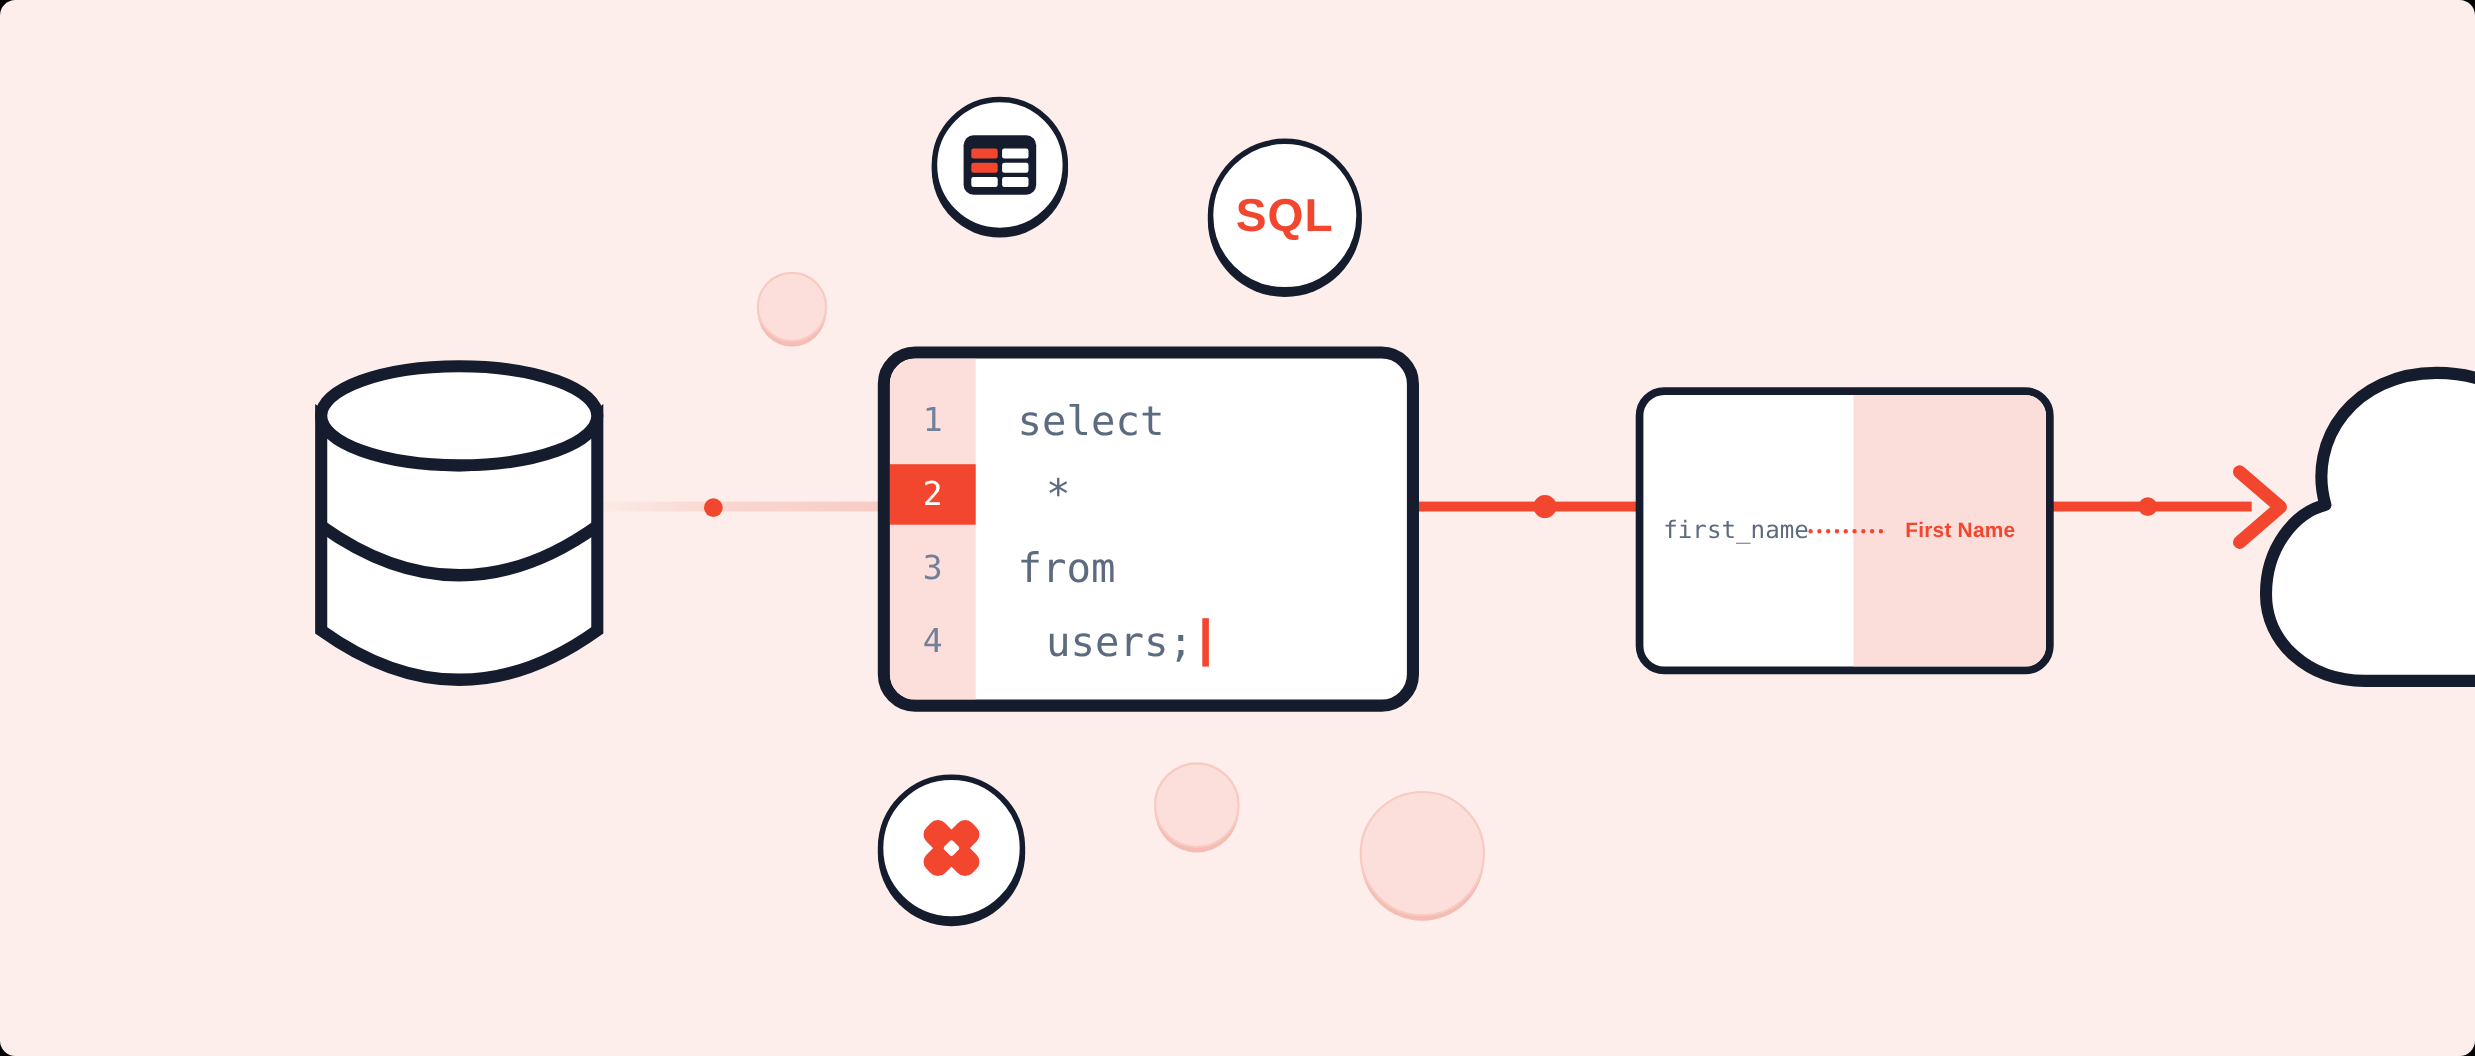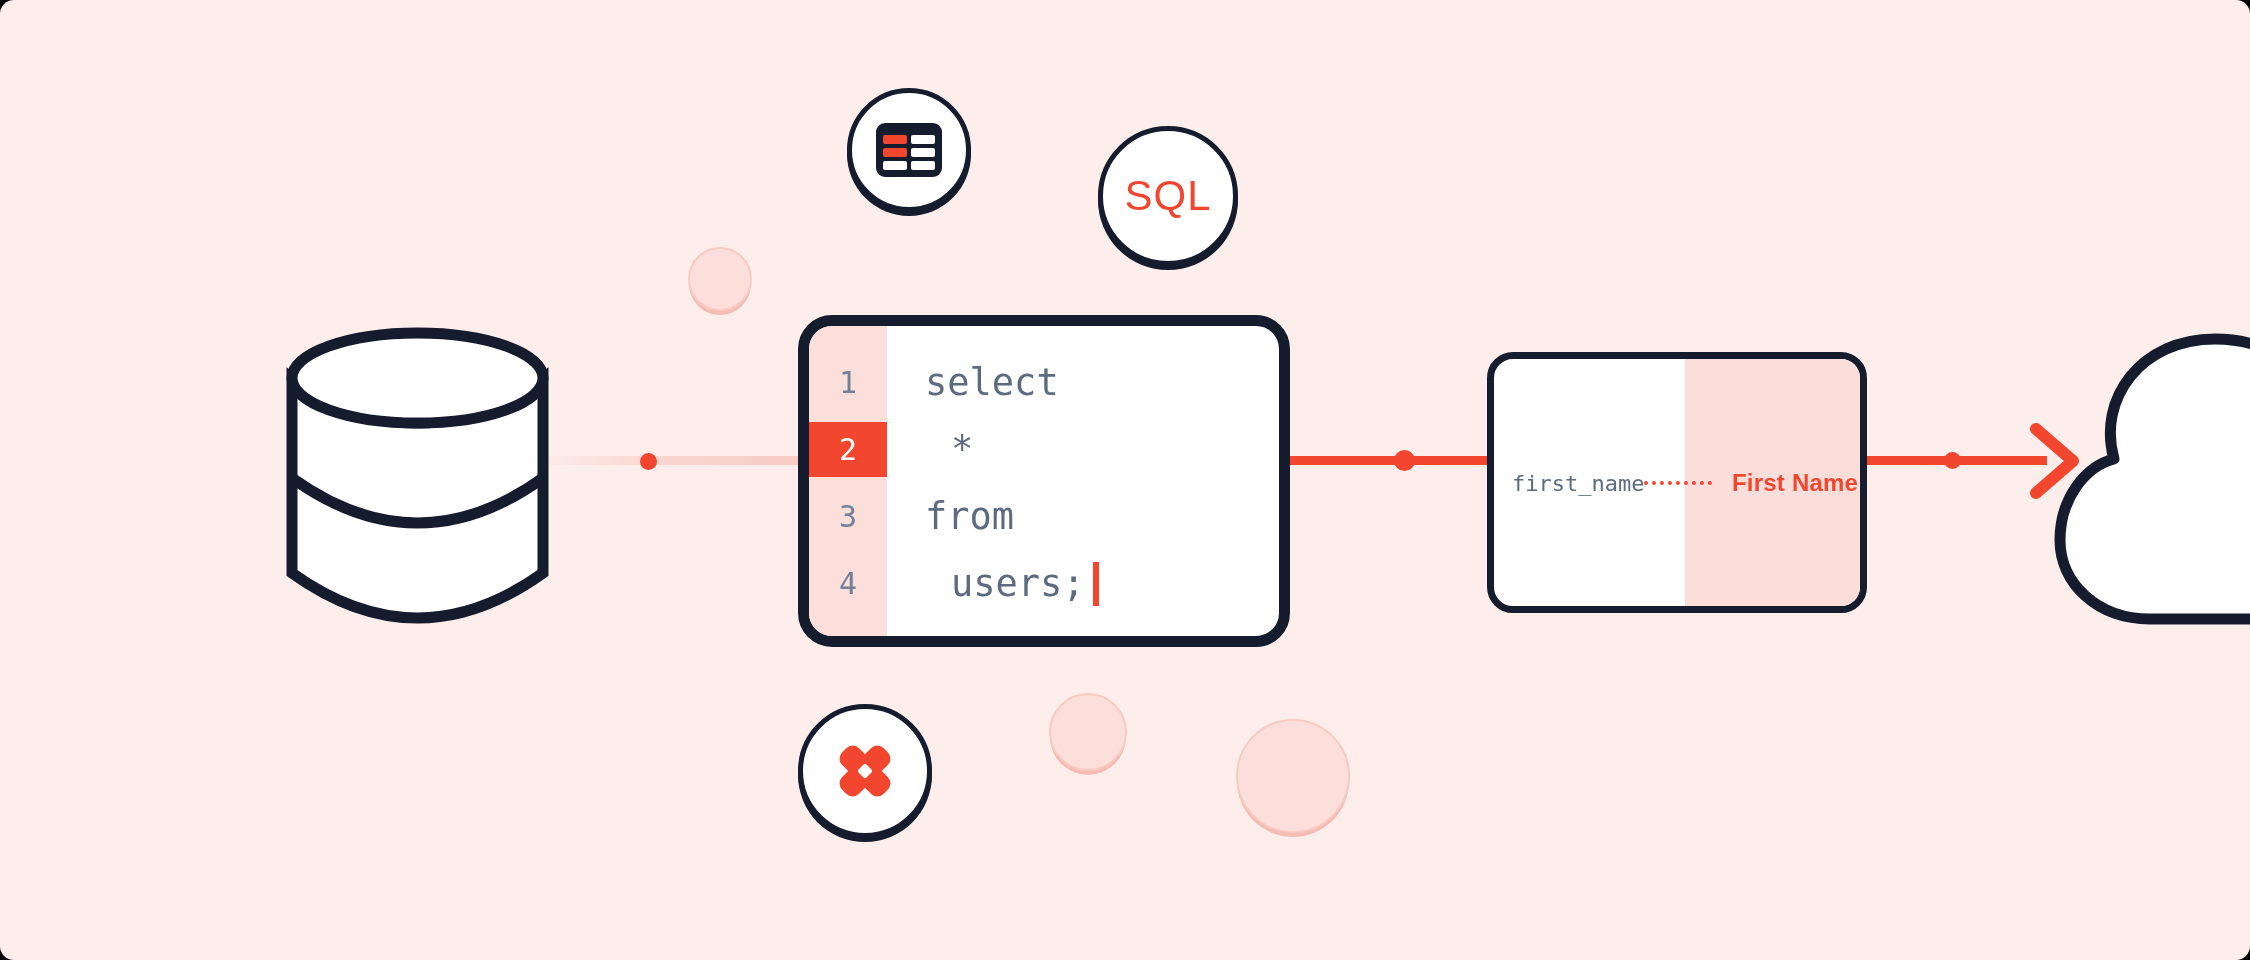--- a/index.html
+++ b/index.html
@@ -46,33 +46,33 @@
   }
   .pink-half{position:absolute;top:0;bottom:0;left:191px;right:0;background:#fbdeda;}
   .map-rows{position:absolute;left:0;top:0;right:0;bottom:0;display:flex;flex-direction:row;}
   .map-row{flex:1;position:relative;}
   .map-row + .map-row{border-top:2px solid #e5e8ee;}
   .src{position:absolute;left:18px;top:50%;transform:translateY(-50%);
     font-family:"DejaVu Sans Mono",monospace;font-size:22px;color:#5d6b80;}
   .leader{position:absolute;left:150px;width:68px;top:50%;margin-top:-2px;
     border-top:4px dotted #f3462f;}
   .tgt{position:absolute;left:238px;top:50%;transform:translateY(-50%);
-    font-size:24px;font-weight:700;color:#f3462f;letter-spacing:.2px;}
+    font-size:19px;font-weight:700;color:#f3462f;letter-spacing:.2px;}
   
   .cloud-svg{position:absolute;left:2040px;top:325px;z-index:3;}
   
   .badge{
     position:absolute;box-sizing:border-box;border:5px solid #151c2e;border-radius:50%;
     background:#fff;display:flex;align-items:center;justify-content:center;
     box-shadow:0 4px 0 0 #151c2e;z-index:3;
   }
   .badge-table{left:847px;top:88px;width:124px;height:124px;}
   .badge-sql{left:1098px;top:126px;width:140px;height:140px;}
   .badge-dbt{left:798px;top:704px;width:134px;height:134px;}
-  .sql-text{font-size:42px;font-weight:400;color:#f3462f;letter-spacing:1px;}
+  .sql-text{font-size:42px;font-weight:700;color:#f3462f;letter-spacing:1px;}
   .mini-table{width:66px;height:54px;background:#151c2e;border-radius:9px;
     box-sizing:border-box;padding:12px 7px 7px 7px;
     display:grid;grid-template-columns:1fr 1fr;grid-auto-rows:1fr;gap:4px;}
   .mini-cell{border-radius:2px;background:#fff;}
   .mini-cell.red{background:#f3462f;}
   
   .deco{position:absolute;border-radius:50%;background:#fcdfdb;
     border:2px solid #f8cac2;box-shadow:0 5px 0 -1px #f4bcb3;z-index:0;}
   .deco-1{left:688px;top:247px;width:60px;height:60px;}
   .deco-2{left:1049px;top:693px;width:74px;height:74px;}

